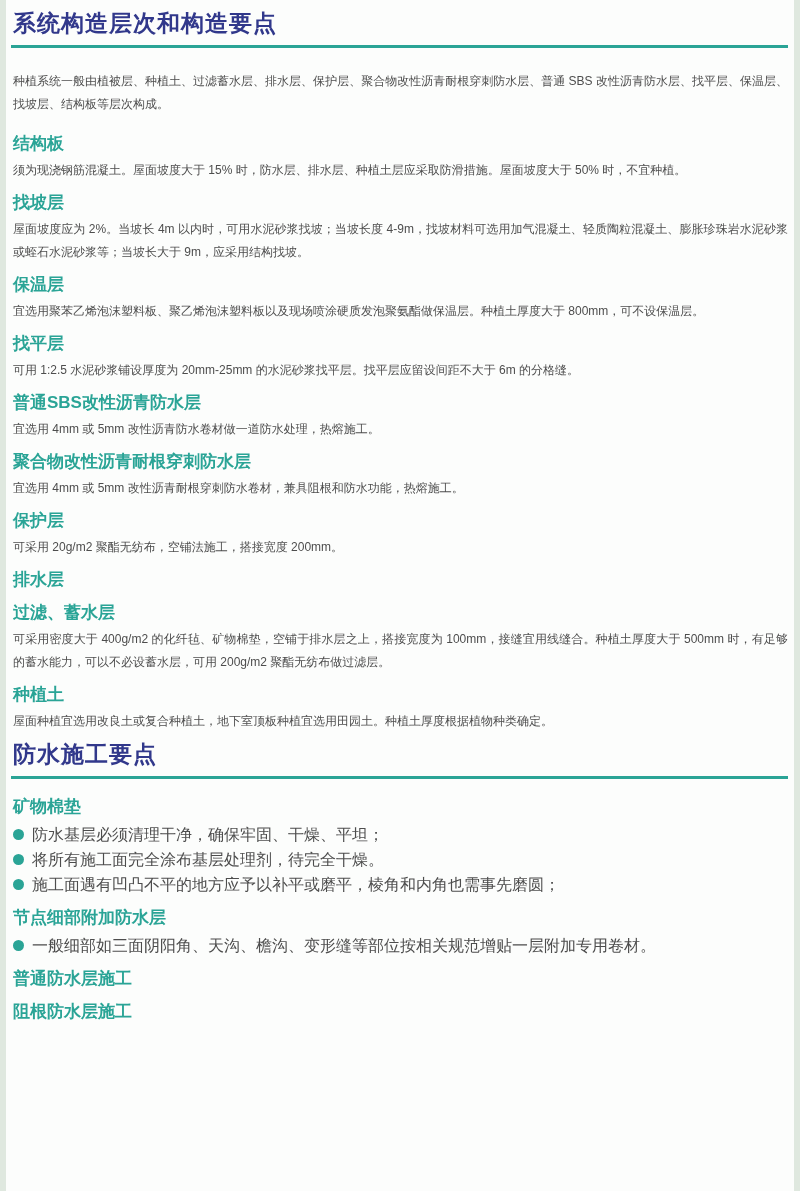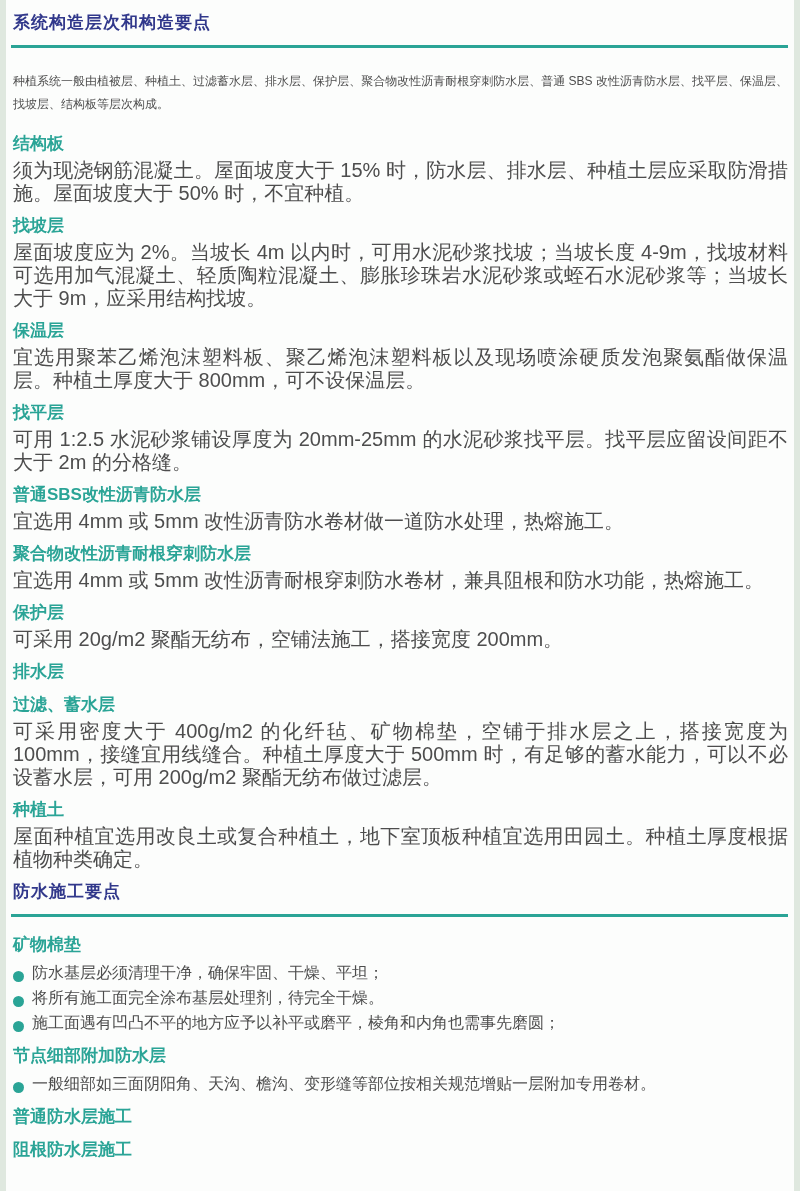--- a/index.html
+++ b/index.html
@@ -12,21 +12,21 @@
     box-sizing: border-box;
     width: 800px; height: 1191px;
     background: #fcfdfc;
     border-left: 6px solid #dfe8df;
     border-right: 6px solid #dfe8df;
     padding: 2px 6px 0 5px;
     overflow: hidden;
   }
   .main-title {
     margin: 6px 0 0 2px;
-    font-size: 17px;
+    font-size: 23px;
     line-height: 30px;
     font-weight: 700;
     color: #31388b;
     letter-spacing: 1px;
   }
   .title-rule {
     height: 3px;
     background: #2aa496;
     margin: 7px 0 0 0;
   }
@@ -40,34 +40,34 @@
   .sec-heading {
     margin: 9px 0 3px 2px;
     font-size: 17px;
     line-height: 24px;
     font-weight: 700;
     color: #2aa496;
   }
   .sec-heading.first { margin-top: 16px; }
   .sec-body {
     margin: 0 0 0 2px;
-    font-size: 20px;
+    font-size: 12px;
     line-height: 23px;
     color: #4d4d4d;
     text-align: justify;
   }
   .main-title.second { }
   ul.bullets {
     list-style: none;
     margin: 2px 0 0 2px;
     padding: 0;
   }
   ul.bullets li {
     display: flex;
-    align-items: center;
+    align-items: flex-start;
     font-size: 16px;
     line-height: 25px;
     color: #4d4d4d;
   }
   .dot {
     flex: none;
     width: 11px; height: 11px;
     border-radius: 50%;
     background: #2aa496;
     margin: 7px 8px 0 0;
@@ -86,21 +86,21 @@
   <h3 class="sec-heading first">结构板</h3>
   <p class="sec-body">须为现浇钢筋混凝土。屋面坡度大于 15% 时，防水层、排水层、种植土层应采取防滑措施。屋面坡度大于 50% 时，不宜种植。</p>
 
   <h3 class="sec-heading">找坡层</h3>
   <p class="sec-body">屋面坡度应为 2%。当坡长 4m 以内时，可用水泥砂浆找坡；当坡长度 4-9m，找坡材料可选用加气混凝土、轻质陶粒混凝土、膨胀珍珠岩水泥砂浆或蛭石水泥砂浆等；当坡长大于 9m，应采用结构找坡。</p>
 
   <h3 class="sec-heading">保温层</h3>
   <p class="sec-body">宜选用聚苯乙烯泡沫塑料板、聚乙烯泡沫塑料板以及现场喷涂硬质发泡聚氨酯做保温层。种植土厚度大于 800mm，可不设保温层。</p>
 
   <h3 class="sec-heading">找平层</h3>
-  <p class="sec-body">可用 1:2.5 水泥砂浆铺设厚度为 20mm-25mm 的水泥砂浆找平层。找平层应留设间距不大于 2m 的分格缝。</p>
+  <p class="sec-body">可用 1:2.5 水泥砂浆铺设厚度为 20mm-25mm 的水泥砂浆找平层。找平层应留设间距不大于 6m 的分格缝。</p>
 
   <h3 class="sec-heading">普通SBS改性沥青防水层</h3>
   <p class="sec-body">宜选用 4mm 或 5mm 改性沥青防水卷材做一道防水处理，热熔施工。</p>
 
   <h3 class="sec-heading">聚合物改性沥青耐根穿刺防水层</h3>
   <p class="sec-body">宜选用 4mm 或 5mm 改性沥青耐根穿刺防水卷材，兼具阻根和防水功能，热熔施工。</p>
 
   <h3 class="sec-heading">保护层</h3>
   <p class="sec-body">可采用 20g/m2 聚酯无纺布，空铺法施工，搭接宽度 200mm。</p>
 

